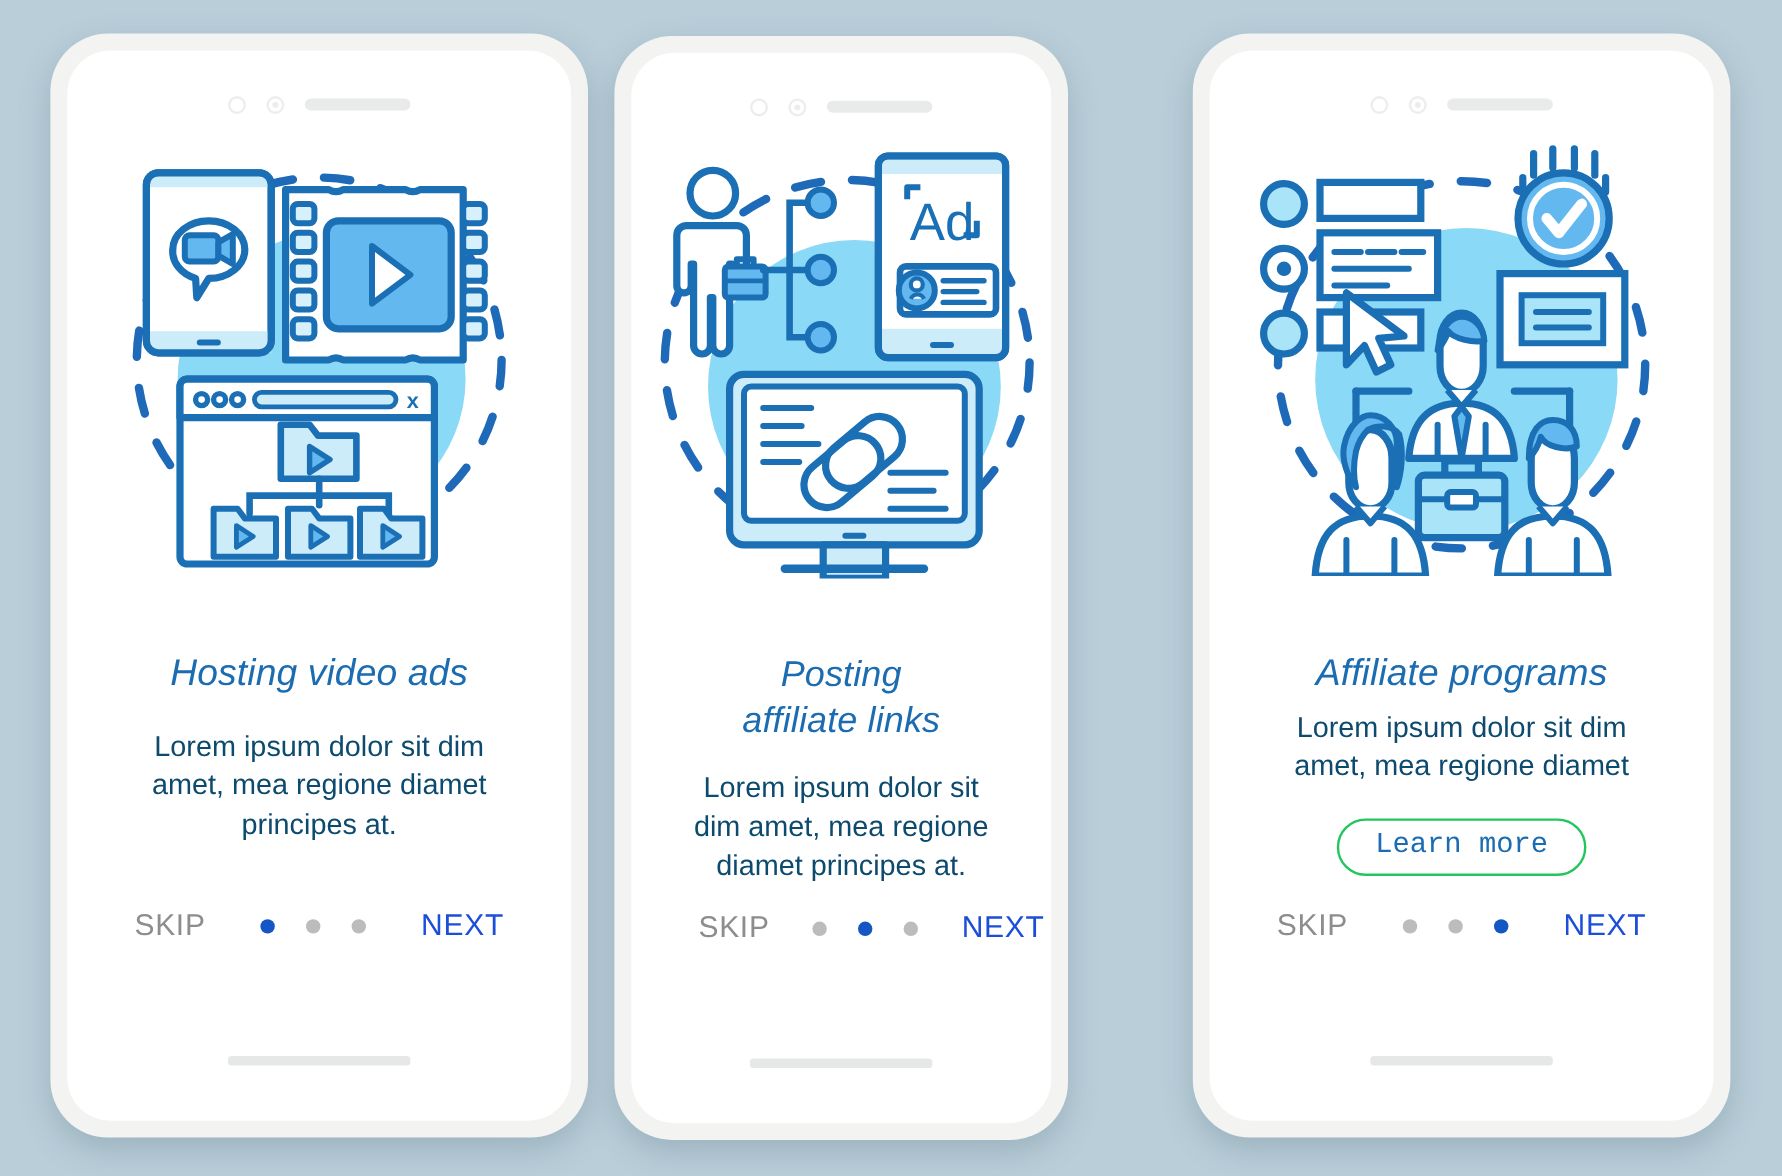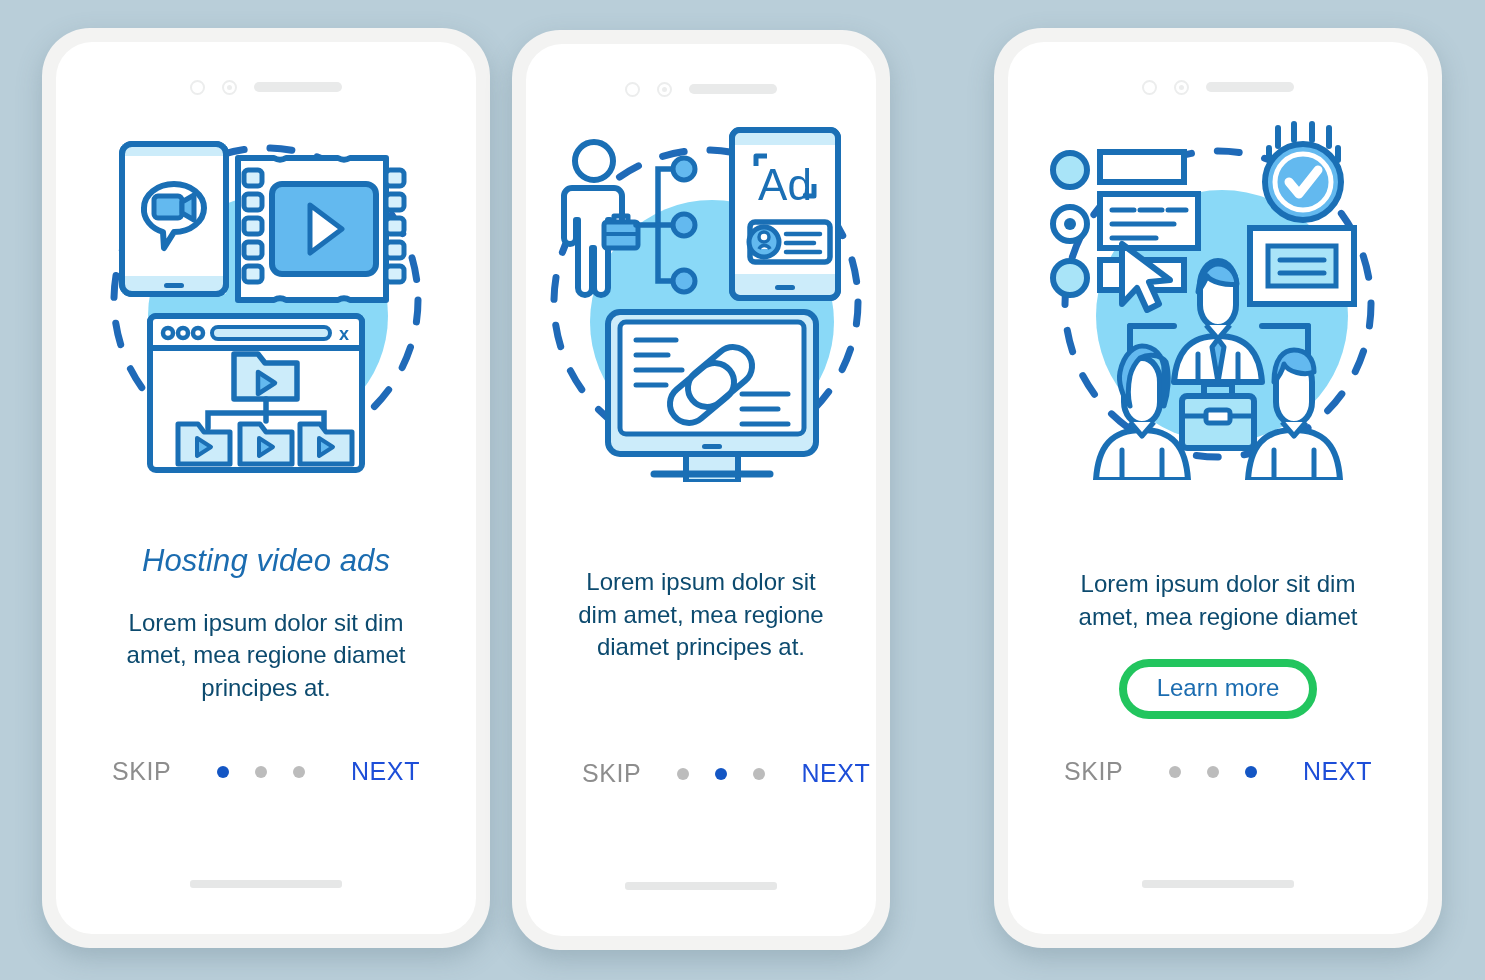--- a/index.html
+++ b/index.html
@@ -63,30 +63,30 @@
   .p2 .title{font-size:30px;}
   .subtitle{
     color:#0c4a6e;
     font-size:24px;
     font-weight:400;
     text-align:center;
     line-height:1.36;
     margin:26px 52px 0;
   }
   .p2 .subtitle{margin-top:22px;}
-  .p3 .subtitle{margin-top:26px;}
+  .p3 .subtitle{margin-top:10px;}
 
   .learn-wrap{display:flex;justify-content:center;margin-top:26px;}
   .learn-btn{
-    border:8px solid #22c55e;
+    border:2px solid #22c55e;
     color:#1b6cb0;
     background:transparent;
     border-radius:999px;
     font-size:24px;
-    font-family:Liberation Sans, sans-serif;
+    font-family:Liberation Mono, monospace;
     padding:9px 30px 11px;
     cursor:pointer;
     line-height:1;
   }
 
   
   .navrow{
     position:absolute;left:0;right:0;bottom:148px;
     display:flex;align-items:center;
     padding:0 56px;
@@ -275,20 +275,24 @@
 
             <g fill="none" stroke="#1a6fb5" stroke-width="6" stroke-linejoin="round">
               <rect x="140" y="252" width="72" height="38" rx="19" transform="rotate(-40 176 271)"></rect>
               <rect x="158" y="236" width="72" height="38" rx="19" transform="rotate(-40 194 255)"></rect>
             </g>
           </g>
         </svg>
       </div>
 
       <div class="texts">
+        <h2 class="title">
+          <span>Posting</span><br>
+          <span>affiliate links</span>
+        </h2>
         <p class="subtitle">Lorem ipsum dolor sit dim amet, mea regione diamet principes at.</p>
       </div>
 
       <div class="navrow">
         <span class="skip">SKIP</span>
         <span class="dots">
           <span class="dot"></span>
           <span class="dot on"></span>
           <span class="dot"></span>
         </span>
@@ -386,20 +390,21 @@
             <path d="M210 360 c2 -34 16 -50 46 -50 c30 0 44 16 46 50z" fill="#ffffff" stroke="#1a6fb5" stroke-width="6" stroke-linejoin="round"></path>
             <path d="M238 262 a18 24 0 0 1 36 0 v20 a18 22 0 0 1 -36 0z" fill="#ffffff" stroke="#1a6fb5" stroke-width="6" stroke-linejoin="round"></path>
             <path d="M236 262 c0 -24 10 -32 20 -32 c12 0 20 8 20 22 c-10 4 -26 0 -30 -8 c-2 8 -6 14 -10 18z" fill="#63b9ef" stroke="#1a6fb5" stroke-width="5" stroke-linejoin="round"></path>
             <path d="M244 302 l12 14 l12 -14" fill="#ffffff" stroke="#1a6fb5" stroke-width="5" stroke-linejoin="round"></path>
             <path d="M236 330 v30 M276 330 v30" fill="none" stroke="#1a6fb5" stroke-width="5" stroke-linecap="round"></path>
           </g>
         </svg>
       </div>
 
       <div class="texts">
+        <h2 class="title">Affiliate programs</h2>
         <p class="subtitle">Lorem ipsum dolor sit dim amet, mea regione diamet</p>
         <div class="learn-wrap">
           <button class="learn-btn">Learn more</button>
         </div>
       </div>
 
       <div class="navrow">
         <span class="skip">SKIP</span>
         <span class="dots">
           <span class="dot"></span>

